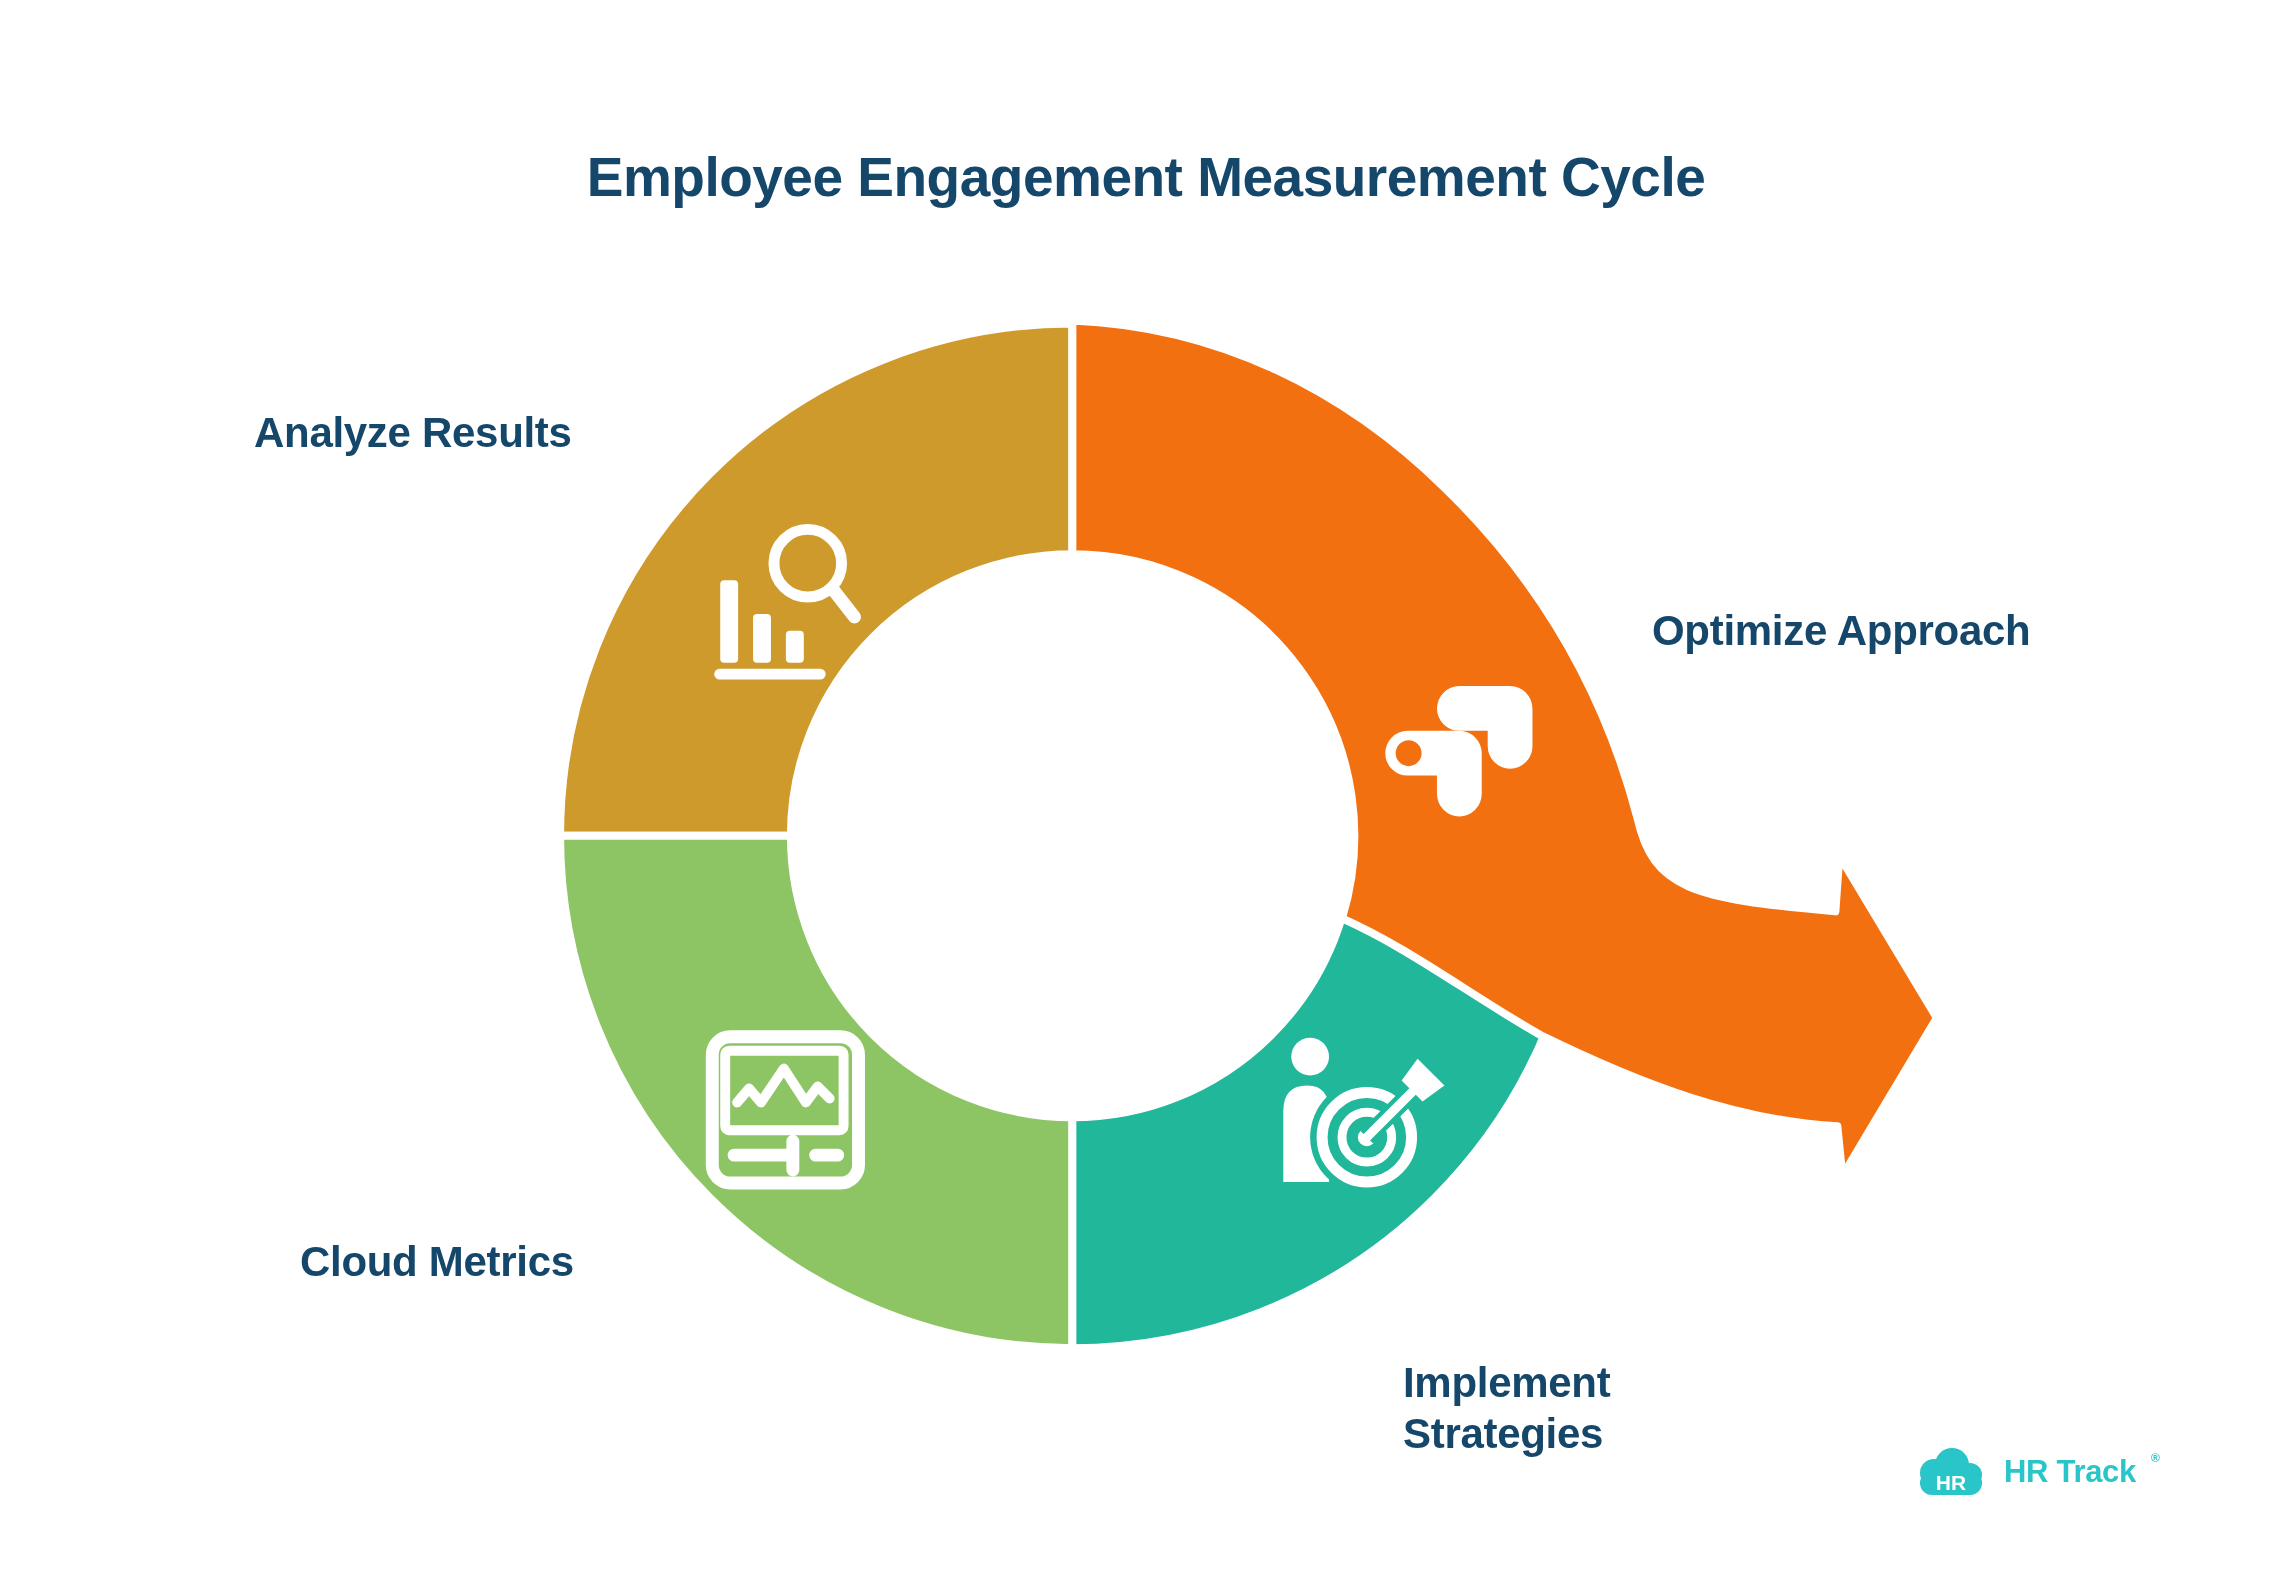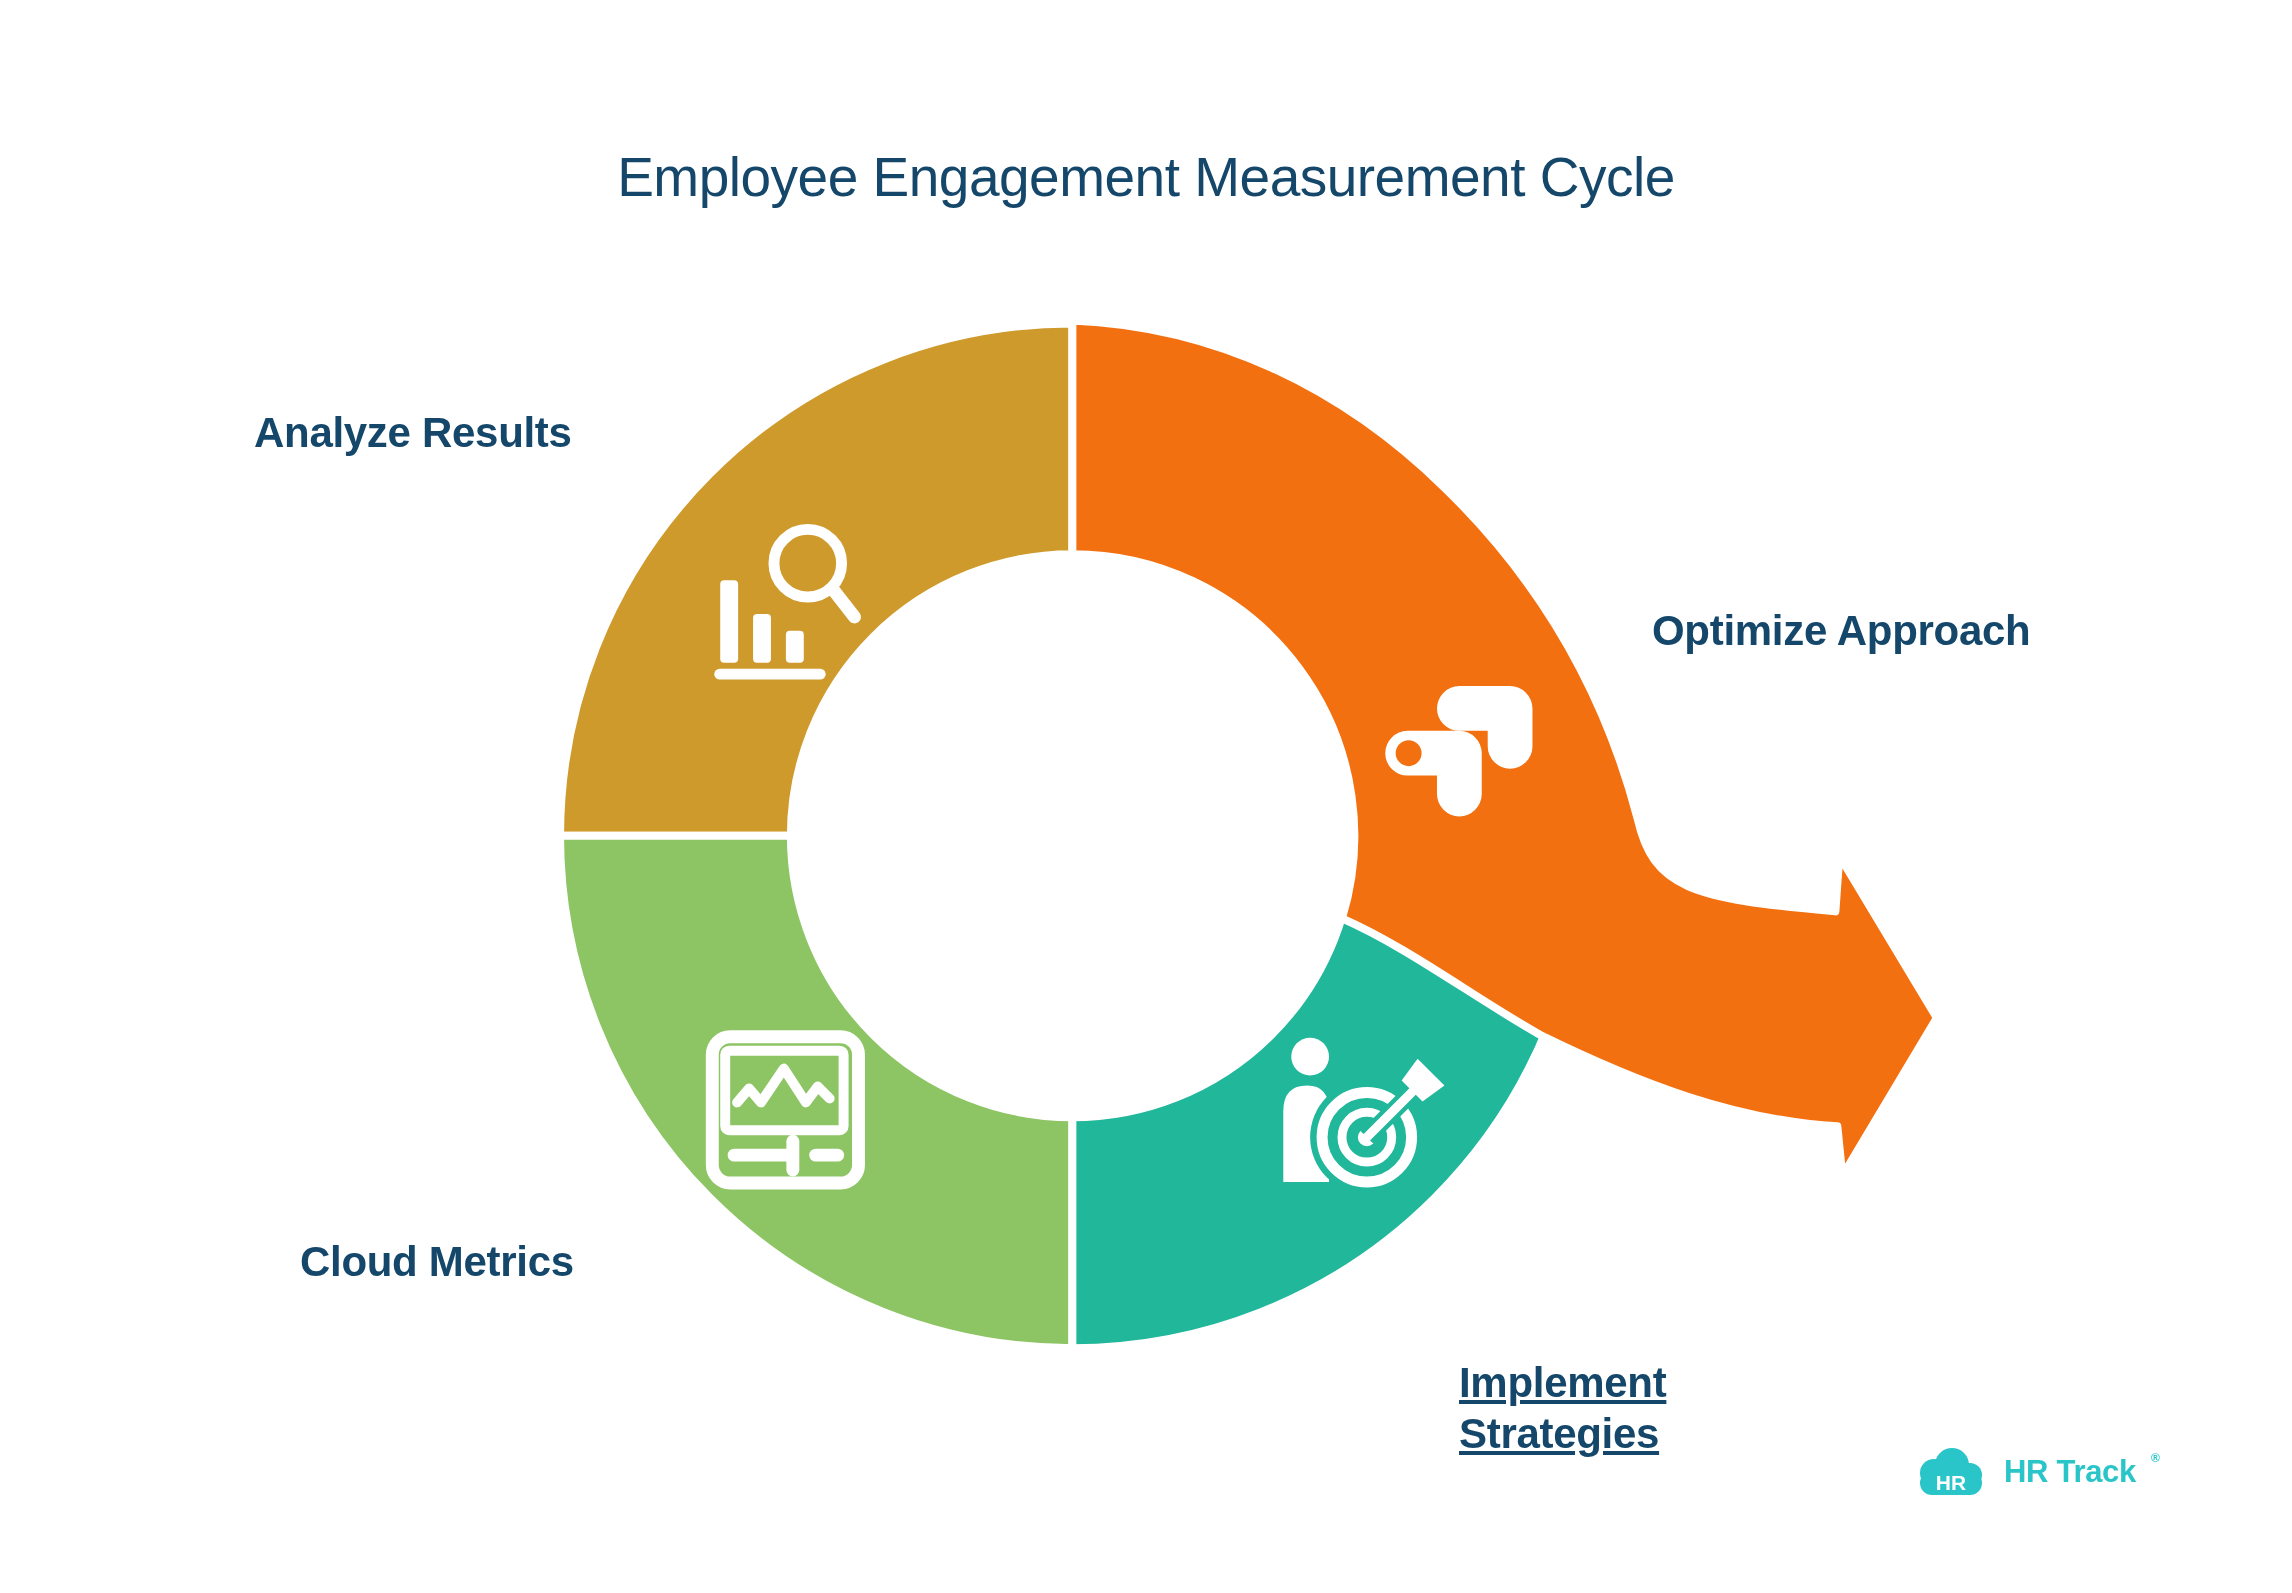--- a/index.html
+++ b/index.html
@@ -4,31 +4,31 @@
 <style>
   html,body{margin:0;padding:0;background:#fff;}
   .stage{
     position:relative;width:2292px;height:1594px;
     background:var(--background,#ffffff);
     font-family:"Liberation Sans",sans-serif;
     overflow:hidden;
   }
   .title{
     position:absolute;left:0;top:145px;width:100%;margin:0;
-    text-align:center;font-size:55px;font-weight:400;
+    text-align:center;font-size:55px;font-weight:700;
     color:var(--navy,#15476B);letter-spacing:-0.5px;
   }
   .label{
     position:absolute;font-size:42px;font-weight:700;
     color:var(--navy,#15476B);letter-spacing:-0.3px;line-height:1.22;
   }
   #lbl-analyze{left:254px;top:407px;}
   #lbl-optimize{left:1652px;top:605px;}
   #lbl-track{left:300px;top:1236px;}
-  #lbl-implement{left:1459px;top:1357px;max-width:259px;text-decoration:underline;}
+  #lbl-implement{left:1403px;top:1357px;max-width:259px;}
   .diagram{position:absolute;left:0;top:0;}
   .seg{stroke:#ffffff;stroke-width:8;stroke-linejoin:round;}
   .f-gold{fill:var(--gold,#CF9A2C);}
   .f-orange{fill:var(--orange,#F37011);}
   .f-green{fill:var(--green,#8DC464);}
   .f-teal{fill:var(--teal,#20B79B);}
   .iw{fill:#ffffff;}
   .is{fill:none;stroke:#ffffff;stroke-linecap:round;stroke-linejoin:round;}
   .logo{
     position:absolute;left:1912px;top:1443px;

